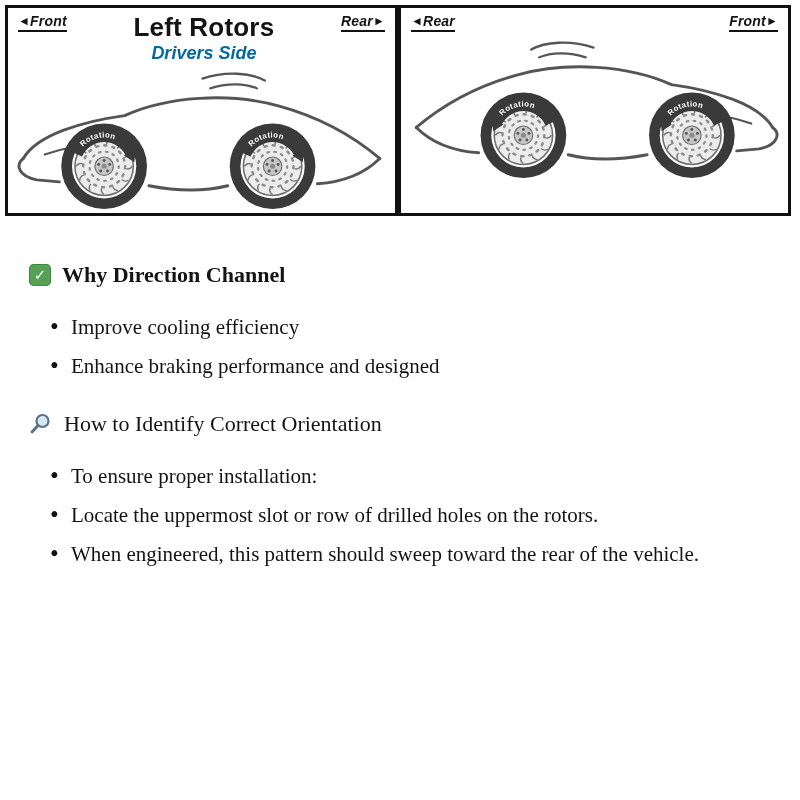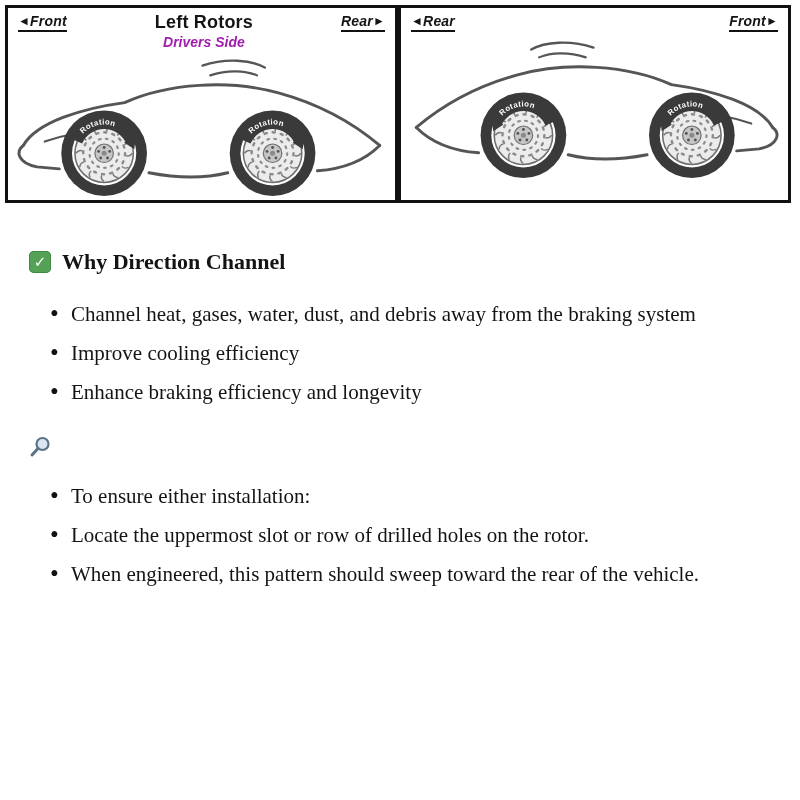--- a/index.html
+++ b/index.html
@@ -8,22 +8,22 @@
 
   
   .diagram-row { display:flex; width:100%; }
   .panel { flex:1 1 50%; border:3px solid #111; box-sizing:border-box; background:#fff; overflow:hidden; }
   .panel-header { display:flex; justify-content:space-between; align-items:flex-start;
                   padding:5px 10px 0; font-family:"Liberation Sans", sans-serif; }
   .corner-label { font-weight:bold; font-style:italic; font-size:14px; letter-spacing:.2px;
                   border-bottom:2.5px solid #111; padding-bottom:1px; white-space:nowrap; }
   .corner-label .glyph { font-style:normal; font-size:12px; position:relative; top:-1px; }
   .center-title { text-align:center; margin-top:0; line-height:1.1; }
-  .panel-title { font-size:18px; font-weight:bold; letter-spacing:.2px; }
-  .panel-subtitle { font-size:14px; font-weight:bold; font-style:italic; color:#a21caf; margin-top:2px; }
+  .panel-title { font-size:26px; font-weight:bold; letter-spacing:.2px; }
+  .panel-subtitle { font-size:18px; font-weight:bold; font-style:italic; color:#0369a1; margin-top:2px; }
   .car-svg { display:block; width:100%; height:148px; margin-top:2px; }
 
   
   .content { padding:20px 20px 0 24px; font-size:21px; line-height:34px; }
   .content p { margin:0 0 6px; max-width:680px; }
   .sec-head { display:flex; align-items:center; gap:11px; margin:24px 0 20px; font-size:22px; }
   .sec-head .sec-title { line-height:30px; }
   .sec-head.bold .sec-title { font-weight:bold; }
   .lead { margin-top:4px; }
   ul { list-style:none; margin:14px 0 26px; padding:0 0 0 42px; }
@@ -157,34 +157,34 @@
   <div class="content">
 
 
     <div class="sec-head bold">
       <span class="check-icon">✓</span>
       <span class="sec-title">Why Direction Channel</span>
     </div>
 
 
     <ul>
-      <li>Channel heat, gases, water, dust, and debris away from the braking system</li>
       <li>Improve cooling efficiency</li>
-      <li>Enhance braking efficiency and longevity</li>
+      <li>Enhance braking performance and designed</li>
     </ul>
 
     <div class="sec-head">
       <span class="mag-icon">
         <svg viewBox="0 0 24 24" width="24" height="24">
           <circle cx="13.5" cy="9" r="6" fill="#d9e6f2" stroke="#5b7285" stroke-width="2.2"></circle>
           <line x1="9" y1="13.5" x2="3" y2="20" stroke="#5b7285" stroke-width="3" stroke-linecap="round"></line>
         </svg>
       </span>
+      <span class="sec-title">How to Identify Correct Orientation</span>
     </div>
 
     <ul>
-      <li>To ensure either installation:</li>
-      <li>Locate the uppermost slot or row of drilled holes on the rotor.</li>
+      <li>To ensure proper installation:</li>
+      <li>Locate the uppermost slot or row of drilled holes on the rotors.</li>
       <li>When engineered, this pattern should sweep toward the rear of the vehicle.</li>
     </ul>
 
   </div>
 </div>
 
 </body></html>

